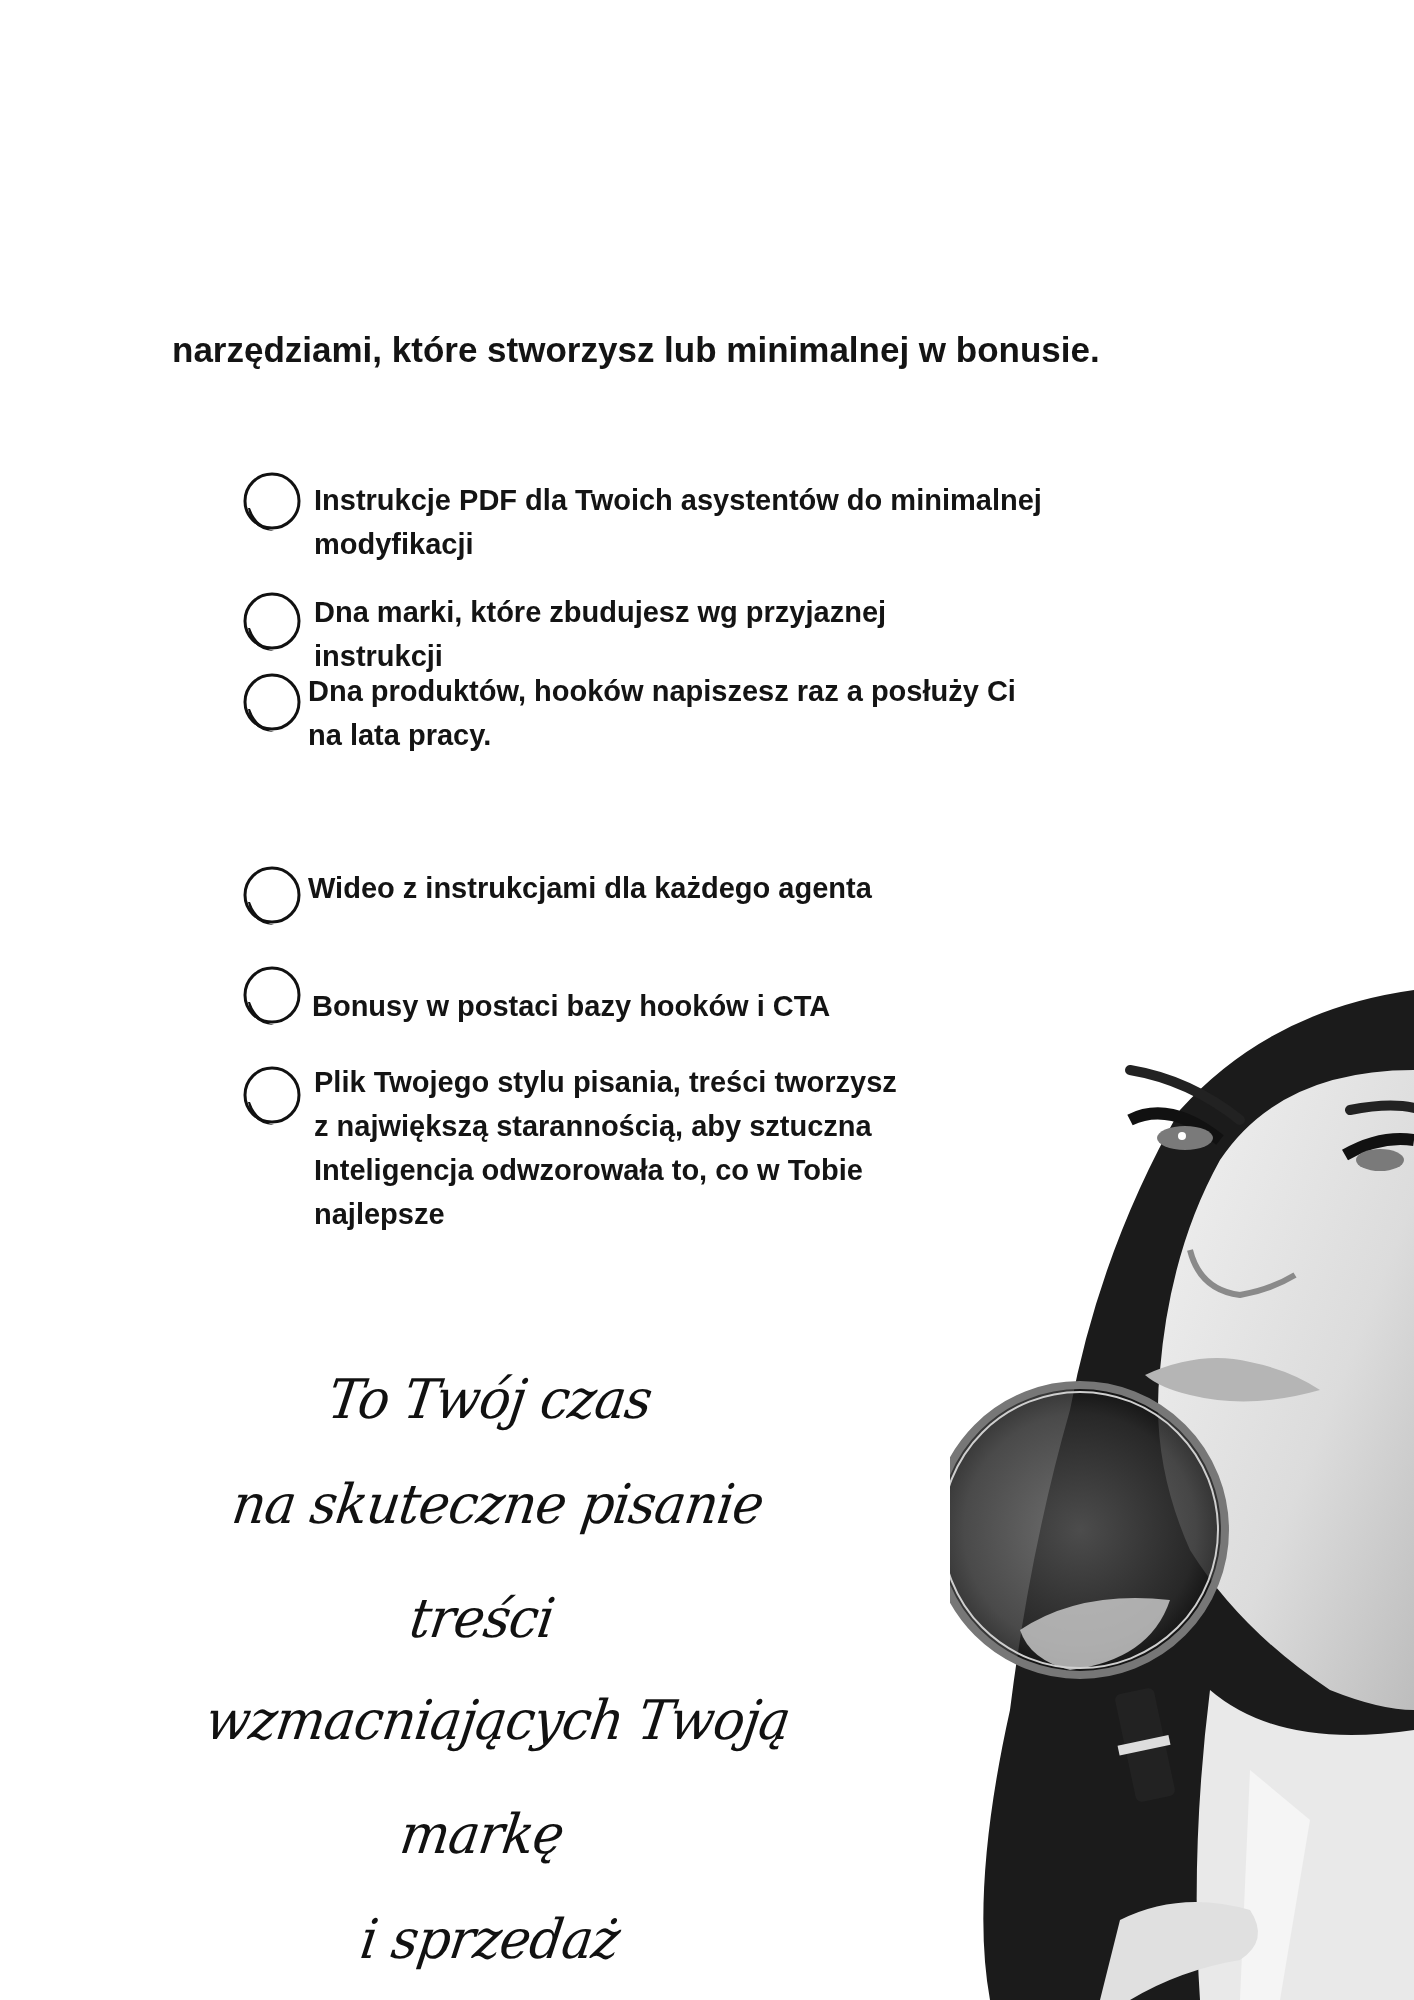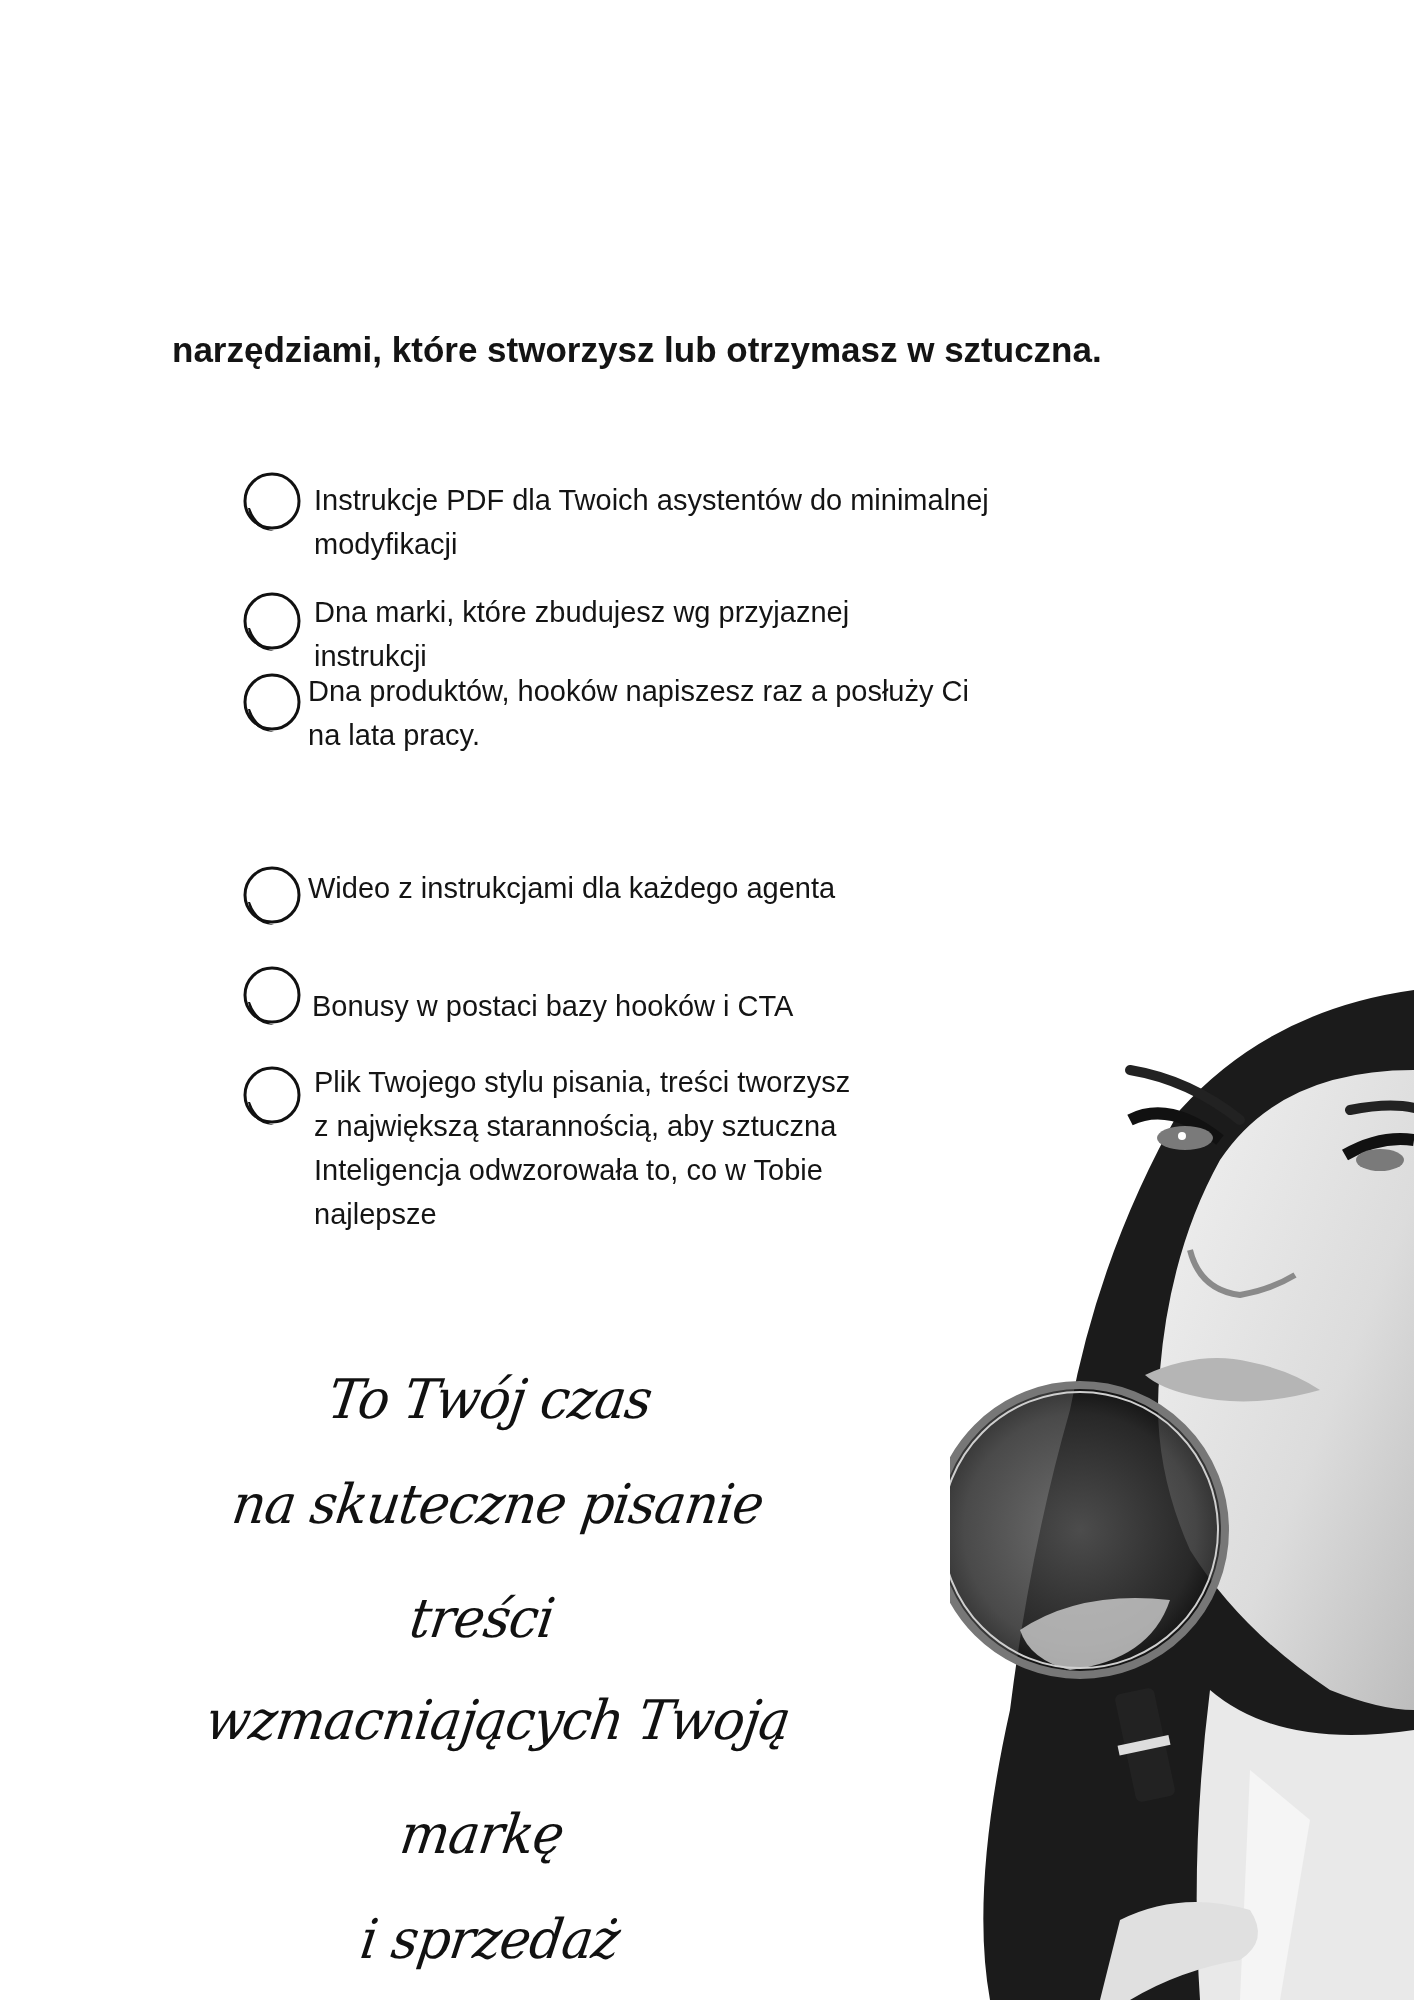--- a/index.html
+++ b/index.html
@@ -13,21 +13,21 @@
 
     .bullet {
       position: absolute; left: 240px; width: 900px;
       display: flex; align-items: flex-start;
     }
     .bullet-circle {
       flex: 0 0 auto; width: 62px; height: 62px; position: relative; margin-top: 0px;
     }
     .bullet-circle svg { position: absolute; left: 0; top: 0; }
     .bullet-text {
-      font-family: "Liberation Sans", sans-serif; font-weight: 400;
+      font-family: "Liberation Sans", sans-serif; font-weight: 700;
       font-size: 29px; line-height: 44px; color: #141414;
       margin-left: 12px;
     }
 
     .script {
       position: absolute; left: 150px; top: 1345px; width: 680px;
       text-align: center;
       font-family: "DejaVu Serif", serif; font-style: italic; font-weight: 400;
       font-size: 52px; line-height: 108px; color: #111;
       letter-spacing: -1px;
@@ -36,21 +36,21 @@
 
     .photo {
       position: absolute; left: 950px; top: 990px; width: 464px; height: 1010px;
     }
   </style>
 </head>
 <body>
 
 <h1 class="intro">
   <br>
-  <span>narzędziami, które stworzysz lub otrzymasz w sztuczna.</span>
+  <span>narzędziami, które stworzysz lub minimalnej w bonusie.</span>
 </h1>
 
 <div>
 
   <div class="bullet" style="top:472px;">
     <div class="bullet-circle">
       <svg width="62" height="62" viewBox="0 0 62 62">
           <ellipse cx="32" cy="29" rx="27" ry="27" fill="none" stroke="#111" stroke-width="3"></ellipse>
           <path d="M8 36 Q12 58 34 59 Q16 54 10 36 Z" fill="#111"></path>
         </svg>

